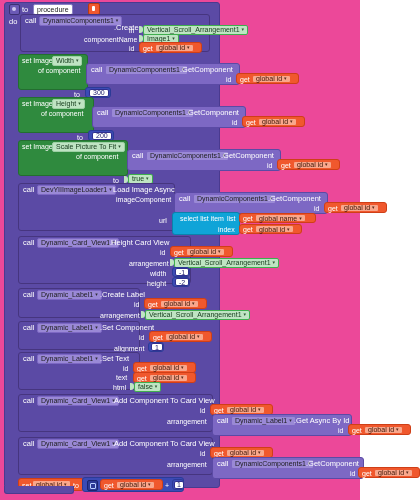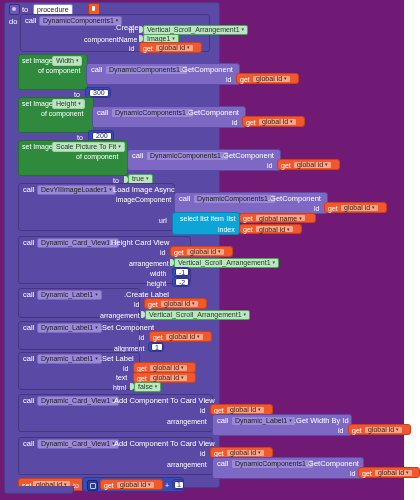--- a/index.html
+++ b/index.html
@@ -1,21 +1,21 @@
 <!DOCTYPE html>
 <html><head>
 <meta charset="utf-8">
 <style>
   html,body{margin:0;padding:0;}
   body{
     width:420px;height:500px;overflow:hidden;background:#ffffff;
     font-family:"Liberation Sans", sans-serif;
     -webkit-font-smoothing:antialiased;
   }
-  #canvas{position:relative;width:404px;height:500px;background:#701a75;text-decoration:underline;}
+  #canvas{position:relative;width:360px;height:500px;background:#ec4899;text-decoration:underline;}
 
   
   .blk{position:absolute;box-sizing:border-box;border-radius:3px;}
   .lbl{position:absolute;white-space:nowrap;line-height:1;}
 
   
   .c-proc{background:#5b4aa5;border:1px solid #4a3a8f;}
   .c-ctrl{background:#5b4aa5;border:1px solid #46357f;}
   .c-set {background:#2f8a3e;border:1px solid #236e30;}
   .c-var {background:#f0582d;border:1px solid #cf3f17;}
@@ -265,21 +265,21 @@
   <div class="fld fld-white" style="left:175px;top:278px;height:8px;">
     <span>-2</span>
   </div>
 
   <div class="blk c-ctrl" style="left:18px;top:288px;width:122px;height:30px;"></div>
   <span class="lbl t-w8" style="left:23px;top:291px;">call</span>
   <div class="fld fld-purple" style="left:37px;top:289.5px;height:10px;">
     <span>Dynamic_Label1</span>
       <span class="caret">▾</span>
   </div>
-  <span class="lbl t-w8" style="left:100px;top:291px;margin-left:24px;">.Create Label</span>
+  <span class="lbl t-w8" style="left:100px;top:291px;">.Create Label</span>
   <span class="lbl t-white" style="left:134px;top:301px;">id</span>
   <div class="blk c-var" style="left:144px;top:298px;width:63px;height:11px;"></div>
   <span class="lbl t-white" style="left:148px;top:301px;">get</span>
   <div class="fld fld-orange" style="left:160px;top:299.5px;height:8px;">
     <span>global id</span>
       <span class="caret">▾</span>
   </div>
   <span class="lbl t-white" style="left:100px;top:312px;">arrangement</span>
   <div class="plug" style="left:141px;top:311px;background:#bfe4c3;"></div>
   <div class="fld fld-greenb" style="left:145px;top:309.5px;height:10px;">
@@ -306,21 +306,21 @@
   <div class="fld fld-white" style="left:151px;top:343px;height:8px;">
     <span>1</span>
   </div>
 
   <div class="blk c-ctrl" style="left:18px;top:352px;width:122px;height:38px;"></div>
   <span class="lbl t-w8" style="left:23px;top:355px;">call</span>
   <div class="fld fld-purple" style="left:37px;top:353.5px;height:10px;">
     <span>Dynamic_Label1</span>
       <span class="caret">▾</span>
   </div>
-  <span class="lbl t-w8" style="left:100px;top:355px;">.Set Label</span>
+  <span class="lbl t-w8" style="left:100px;top:355px;">.Set Text</span>
   <span class="lbl t-white" style="left:123px;top:365px;">id</span>
   <div class="blk c-var" style="left:133px;top:362px;width:63px;height:11px;"></div>
   <span class="lbl t-white" style="left:137px;top:365px;">get</span>
   <div class="fld fld-orange" style="left:149px;top:363.5px;height:8px;">
     <span>global id</span>
       <span class="caret">▾</span>
   </div>
   <span class="lbl t-white" style="left:116px;top:374px;">text</span>
   <div class="blk c-var" style="left:133px;top:372px;width:63px;height:11px;"></div>
   <span class="lbl t-white" style="left:137px;top:375px;">get</span>
@@ -349,21 +349,21 @@
     <span>global id</span>
       <span class="caret">▾</span>
   </div>
   <span class="lbl t-white" style="left:167px;top:418px;">arrangement</span>
   <div class="blk c-comp" style="left:212px;top:414px;width:140px;height:22px;"></div>
   <span class="lbl t-w8" style="left:217px;top:417px;">call</span>
   <div class="fld fld-purple" style="left:231px;top:415.5px;height:10px;">
     <span>Dynamic_Label1</span>
       <span class="caret">▾</span>
   </div>
-  <span class="lbl t-w8" style="left:294px;top:417px;">.Get Width By Id</span>
+  <span class="lbl t-w8" style="left:294px;top:417px;">.Get Async By Id</span>
   <span class="lbl t-white" style="left:338px;top:427px;">id</span>
   <div class="blk c-var" style="left:348px;top:424px;width:63px;height:11px;"></div>
   <span class="lbl t-white" style="left:352px;top:427px;">get</span>
   <div class="fld fld-orange" style="left:364px;top:425.5px;height:8px;">
     <span>global id</span>
       <span class="caret">▾</span>
   </div>
 
   <div class="blk c-ctrl" style="left:18px;top:437px;width:195px;height:38px;"></div>
   <span class="lbl t-w8" style="left:23px;top:440px;">call</span>

